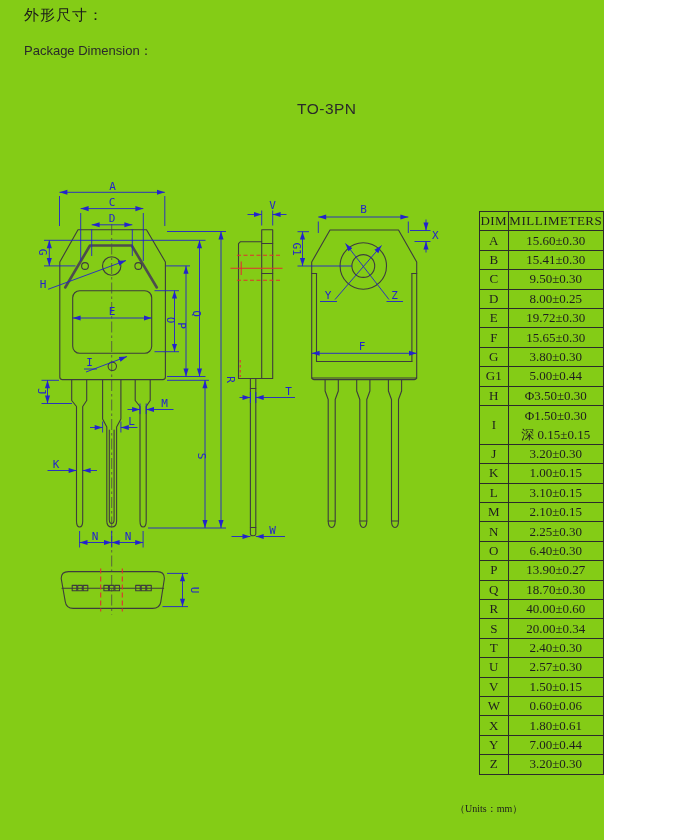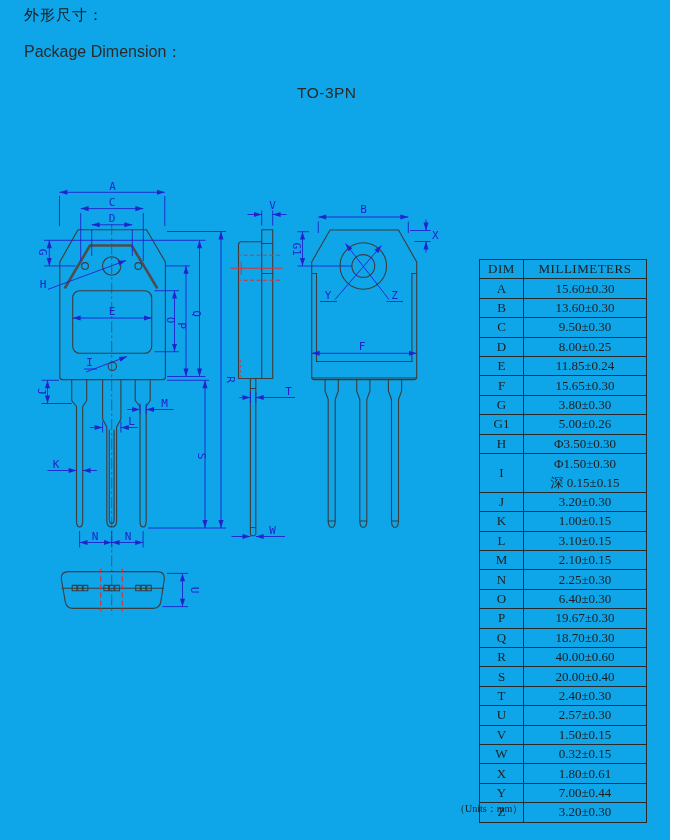--- a/index.html
+++ b/index.html
@@ -1,25 +1,25 @@
 <!DOCTYPE html>
 <html><head>
 <meta charset="utf-8">
 <style>
   html,body{margin:0;padding:0;background:#fff;}
-  #page{position:relative;width:670px;height:840px;background:#0ea5e9;overflow:hidden;
+  #page{position:relative;width:604px;height:840px;background:#84cc16;overflow:hidden;
         font-family:"Liberation Sans",sans-serif;}
   .title-cn{position:absolute;left:24px;top:6px;font-family:"Liberation Serif",serif;
             font-size:15px;color:#1a1a1a;letter-spacing:1px;}
-  .title-en{position:absolute;left:24px;top:42px;font-size:16px;color:#2a2a2a;}
-  .pkg-name{position:absolute;left:297px;top:84px;font-size:15.5px;color:#2a2a2a;letter-spacing:.5px;}
+  .title-en{position:absolute;left:24px;top:42px;font-size:13px;color:#2a2a2a;}
+  .pkg-name{position:absolute;left:297px;top:100px;font-size:15.5px;color:#2a2a2a;letter-spacing:.5px;}
   svg{position:absolute;left:0;top:0;}
   
   #dimtable{position:absolute;left:479px;top:211px;border-collapse:collapse;table-layout:fixed;
-            font-family:"Liberation Serif",serif;font-size:13px;color:#1e1e1e;margin-top:48px;}
+            font-family:"Liberation Serif",serif;font-size:13px;color:#1e1e1e;}
   #dimtable td{border:1px solid #2b2b2b;text-align:center;padding:0;height:18.4px;line-height:18px;}
   #dimtable td.c1{width:43px;}
   #dimtable td.c2{width:122px;}
   #dimtable tr.hdr td{letter-spacing:.5px;}
   #dimtable td.twoline div{line-height:19px;height:19px;text-align:center;}
   .units-note{position:absolute;left:455px;top:802px;font-family:"Liberation Serif",serif;
               font-size:10px;color:#1e1e1e;}
   text{font-family:"DejaVu Sans Mono",monospace;font-size:11px;fill:#2323cd;}
   .dk{stroke:#3d3d3d;fill:none;stroke-width:1.1;stroke-linejoin:round;stroke-linecap:round;}
   .dk2{stroke:#4d4d4d;fill:none;stroke-width:2.6;stroke-linejoin:round;stroke-linecap:round;}
@@ -240,45 +240,45 @@
         <tr class="hdr">
       <td class="c1">DIM</td>
       <td class="c2">MILLIMETERS</td>
     </tr>
     <tr>
           <td class="c1">A</td>
           <td class="c2">15.60±0.30</td>
         </tr>
     <tr>
           <td class="c1">B</td>
-          <td class="c2">13.60±0.30</td>
+          <td class="c2">15.41±0.30</td>
         </tr>
     <tr>
           <td class="c1">C</td>
           <td class="c2">9.50±0.30</td>
         </tr>
     <tr>
           <td class="c1">D</td>
           <td class="c2">8.00±0.25</td>
         </tr>
     <tr>
           <td class="c1">E</td>
-          <td class="c2">11.85±0.24</td>
+          <td class="c2">19.72±0.30</td>
         </tr>
     <tr>
           <td class="c1">F</td>
           <td class="c2">15.65±0.30</td>
         </tr>
     <tr>
           <td class="c1">G</td>
           <td class="c2">3.80±0.30</td>
         </tr>
     <tr>
           <td class="c1">G1</td>
-          <td class="c2">5.00±0.26</td>
+          <td class="c2">5.00±0.44</td>
         </tr>
     <tr>
           <td class="c1">H</td>
           <td class="c2">Φ3.50±0.30</td>
         </tr>
     <tr>
       <td class="c1">I</td>
       <td class="c2 twoline">
         <div>Φ1.50±0.30</div>
         <div>深 0.15±0.15</div>
@@ -303,49 +303,49 @@
     <tr>
           <td class="c1">N</td>
           <td class="c2">2.25±0.30</td>
         </tr>
     <tr>
           <td class="c1">O</td>
           <td class="c2">6.40±0.30</td>
         </tr>
     <tr>
           <td class="c1">P</td>
-          <td class="c2">19.67±0.30</td>
+          <td class="c2">13.90±0.27</td>
         </tr>
     <tr>
           <td class="c1">Q</td>
           <td class="c2">18.70±0.30</td>
         </tr>
     <tr>
           <td class="c1">R</td>
           <td class="c2">40.00±0.60</td>
         </tr>
     <tr>
           <td class="c1">S</td>
-          <td class="c2">20.00±0.40</td>
+          <td class="c2">20.00±0.34</td>
         </tr>
     <tr>
           <td class="c1">T</td>
           <td class="c2">2.40±0.30</td>
         </tr>
     <tr>
           <td class="c1">U</td>
           <td class="c2">2.57±0.30</td>
         </tr>
     <tr>
           <td class="c1">V</td>
           <td class="c2">1.50±0.15</td>
         </tr>
     <tr>
           <td class="c1">W</td>
-          <td class="c2">0.32±0.15</td>
+          <td class="c2">0.60±0.06</td>
         </tr>
     <tr>
           <td class="c1">X</td>
           <td class="c2">1.80±0.61</td>
         </tr>
     <tr>
           <td class="c1">Y</td>
           <td class="c2">7.00±0.44</td>
         </tr>
     <tr>

